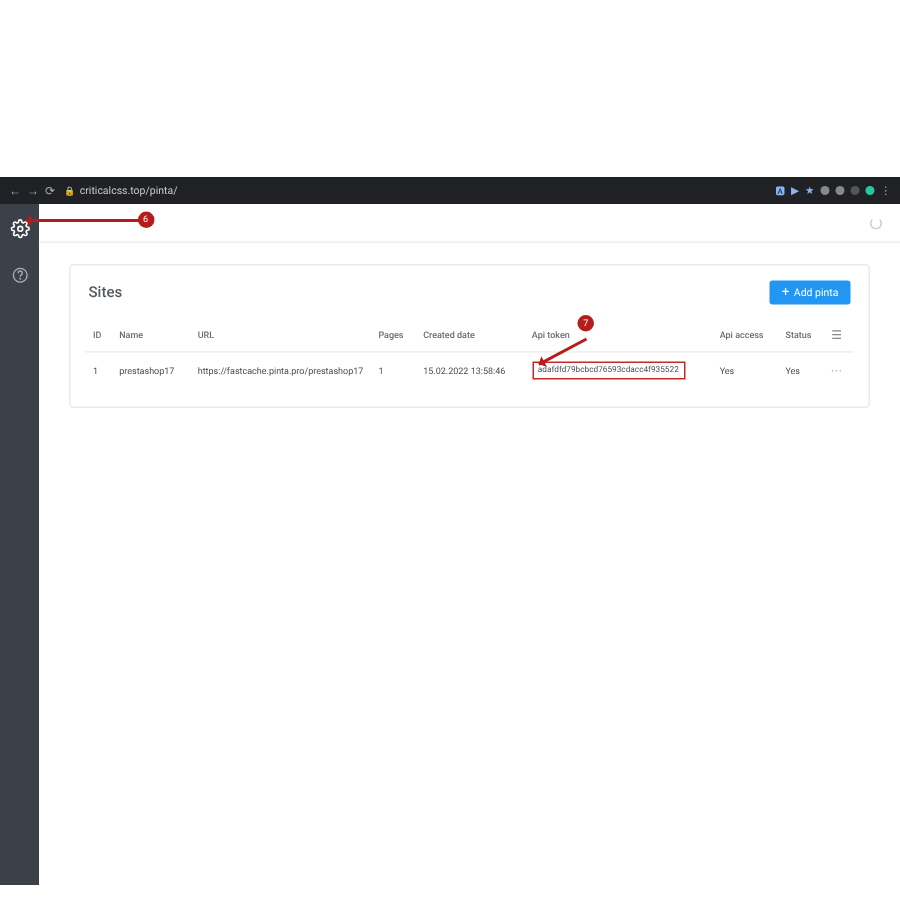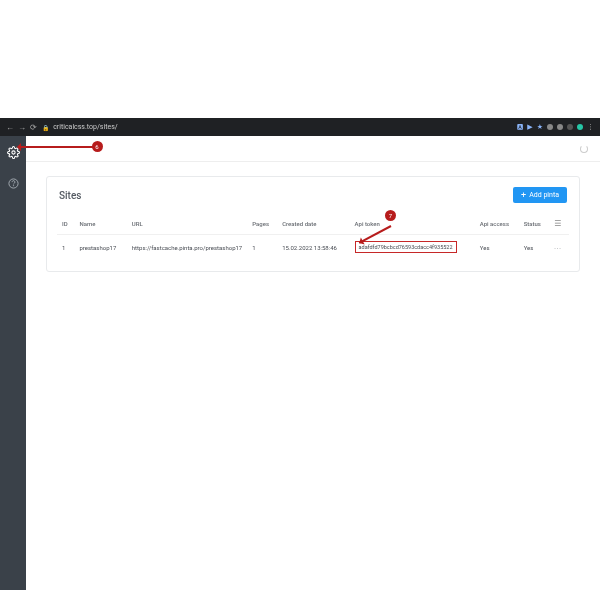--- a/index.html
+++ b/index.html
@@ -177,21 +177,21 @@
 
 <div class="outer">
   <div class="browser-chrome">
     <div class="nav-arrows">
       <span class="arrow">←</span>
       <span class="arrow">→</span>
       <span class="arrow">⟳</span>
     </div>
     <div class="addr">
       <span class="lock">🔒</span>
-      <span>criticalcss.top/sites/</span>
+      <span>criticalcss.top/pinta/</span>
     </div>
     <div class="right-icons">
       <span style="color:#8ab4f8;font-size:7px">🅰</span>
       <span style="color:#8ab4f8;font-size:7px">▶</span>
       <span style="color:#8ab4f8;font-size:7px">★</span>
       <span class="dot" style="background:#888"></span>
       <span class="dot" style="background:#888"></span>
       <span class="dot" style="background:#555"></span>
       <span class="dot" style="background:#26c6a6"></span>
       <span style="color:#bbb">⋮</span>

